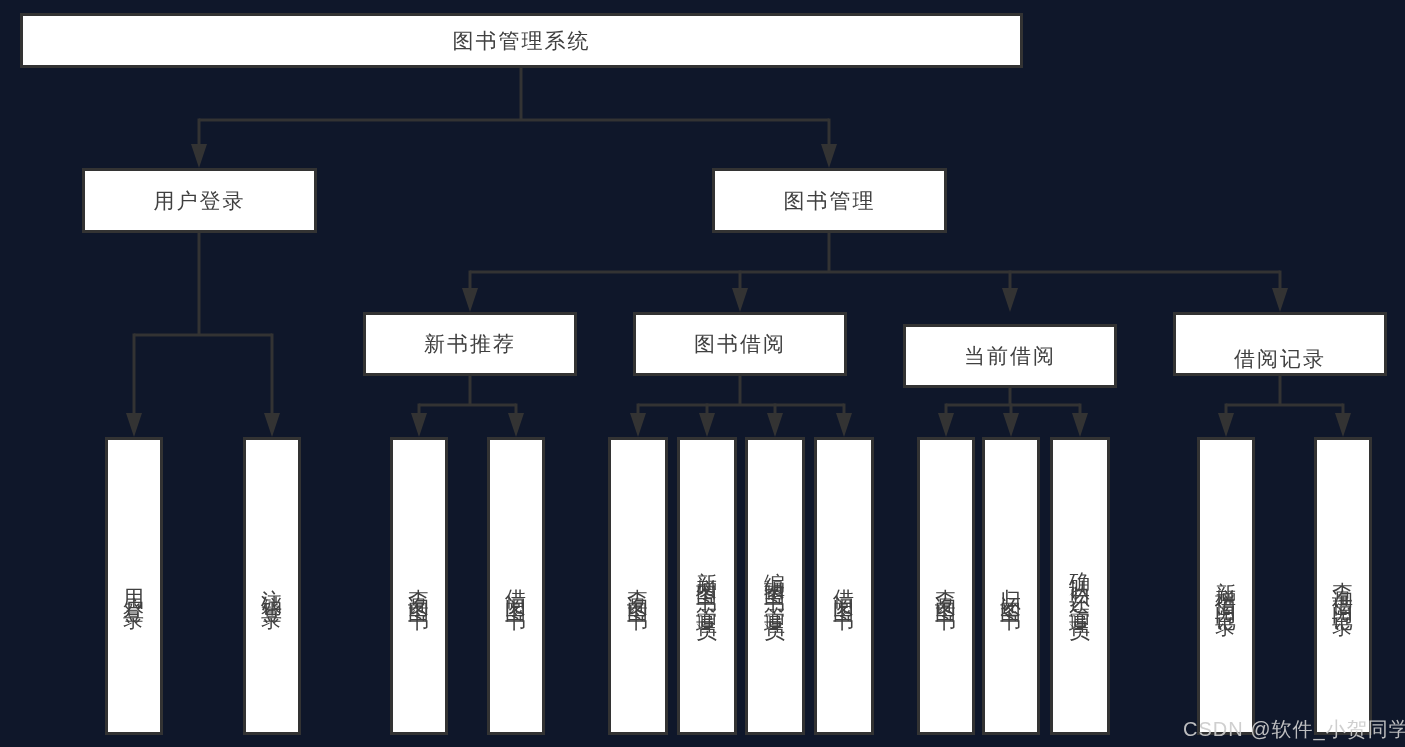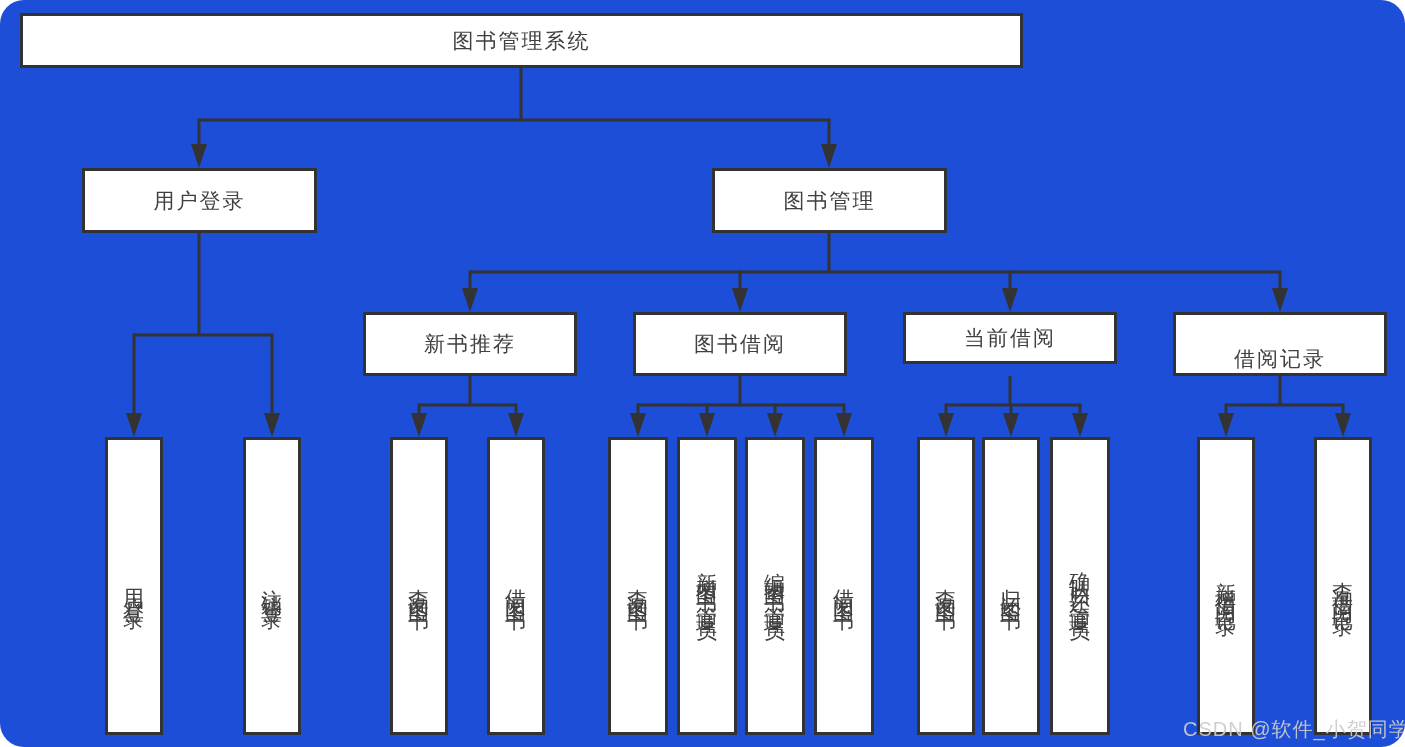--- a/index.html
+++ b/index.html
@@ -1,19 +1,19 @@
 <!DOCTYPE html>
 <html><head>
 <meta charset="utf-8">
 <title>图书管理系统</title>
 <style>
   html,body { margin:0; padding:0; background:#ffffff; }
   .canvas {
-    position:relative; width:1405px; height:747px; background:#1d4ed8;
-    font-family:"Liberation Sans", sans-serif; overflow:hidden;border-radius:24px;
+    position:relative; width:1405px; height:747px; background:#0f172a;
+    font-family:"Liberation Sans", sans-serif; overflow:hidden;
   }
   svg.connectors { position:absolute; left:0; top:0; width:1405px; height:747px; pointer-events:none; }
   .node {
     position:absolute; box-sizing:border-box; background:#ffffff;
     border:3px solid #333333; display:flex; align-items:center; justify-content:center;
     color:#404040; font-size:21px; letter-spacing:2px; white-space:nowrap;
   }
   .leaf {
     position:absolute; box-sizing:border-box; background:#ffffff;
     border:3px solid #333333; display:flex; align-items:center; justify-content:center;
@@ -109,21 +109,21 @@
   <div class="node" style="left:712px; top:168px; width:235px; height:65px;">
     <span>图书管理</span>
   </div>
 
   <div class="node" style="left:363px; top:312px; width:214px; height:64px;align-items:center;">
     <span>新书推荐</span>
   </div>
   <div class="node" style="left:633px; top:312px; width:214px; height:64px;">
     <span>图书借阅</span>
   </div>
-  <div class="node" style="left:903px; top:312px; width:214px; height:52px;">
+  <div class="node" style="left:903px; top:324px; width:214px; height:64px;">
     <span>当前借阅</span>
   </div>
   <div class="node" style="left:1173px; top:312px; width:214px; height:64px;align-items:flex-end;">
     <span>借阅记录</span>
   </div>
 
   <div class="leaf" style="left:105px; top:437px; width:58px; height:298px;">
     <span>用户登录</span>
   </div>
   <div class="leaf" style="left:243px; top:437px; width:58px; height:298px;">

